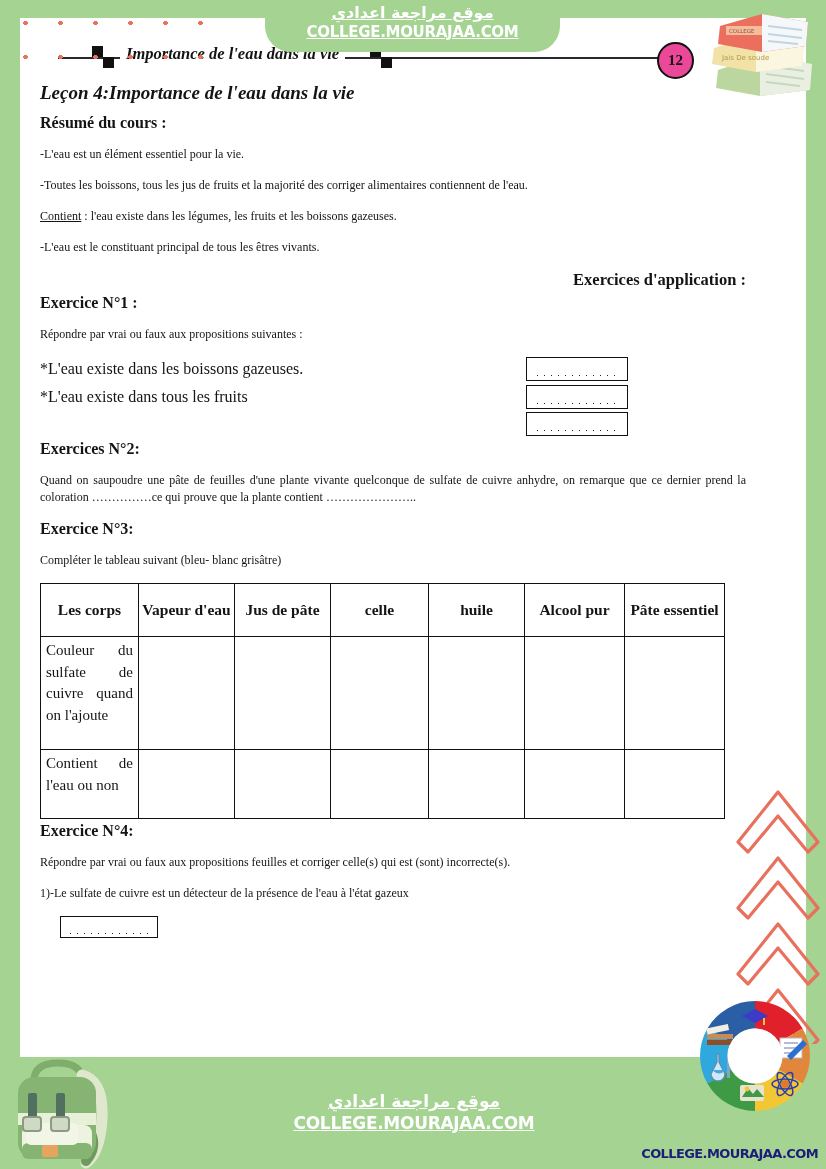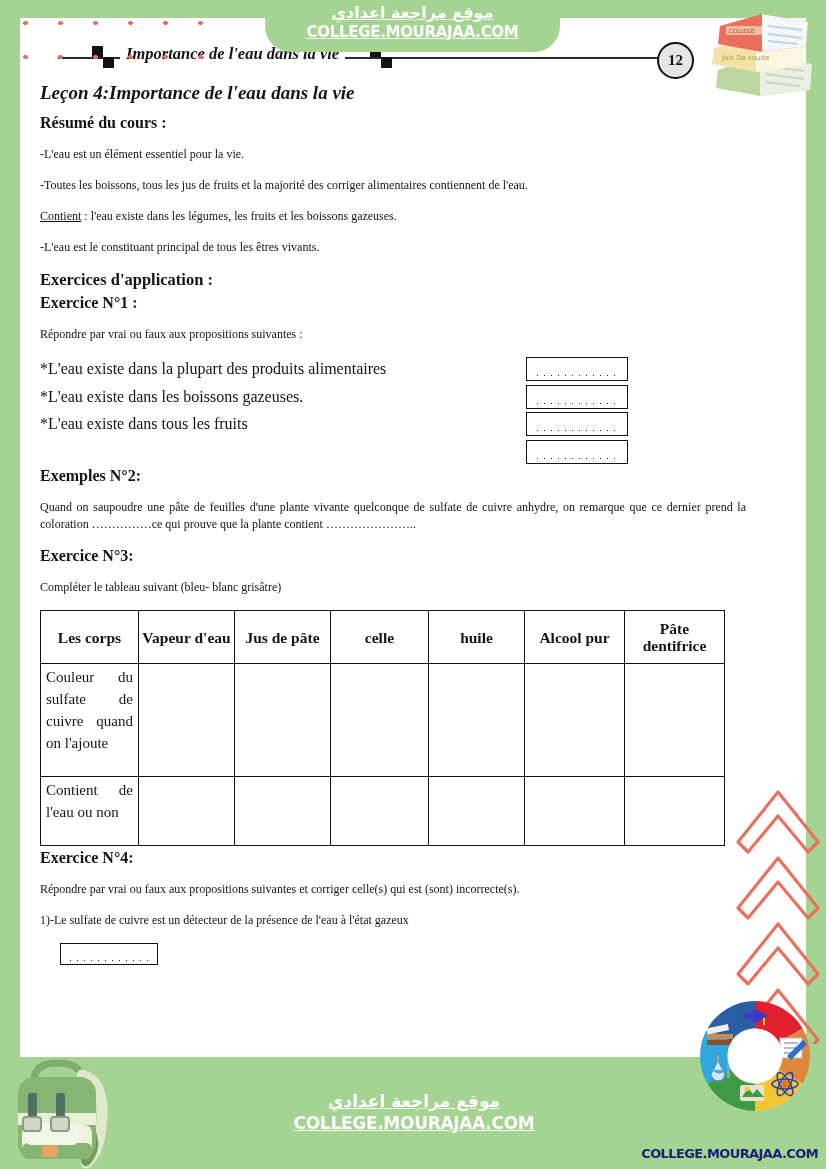--- a/index.html
+++ b/index.html
@@ -117,42 +117,42 @@
   .runhead .sq.right{left:330px;}
   .runhead .htitle{
     position:absolute;left:80px;top:6px;
     font-family:"Liberation Serif", serif;
     font-style:italic;font-weight:bold;font-size:16.5px;
     background:#fff;padding:0 6px;white-space:nowrap;
   }
   .pagebadge{
     position:absolute;right:52px;top:4px;
     width:33px;height:33px;border:2.6px solid #111;border-radius:50%;
-    background:#e5e5e5;text-align:center;line-height:33px;
+    background:#ec4899;text-align:center;line-height:33px;
     font-family:"Liberation Serif", serif;font-size:15px;font-weight:bold;
   }
 
   h1.lesson{
     font-family:"Liberation Serif", serif;
     font-style:italic;font-weight:bold;
     font-size:19px;margin:6px 0 10px 0;
   }
 
   .h-bold{
     font-weight:bold;font-size:16px;margin:3px 0 2px 0;
     font-family:"Liberation Serif", serif;
   }
   .line{
     font-size:12px;margin:14px 0;line-height:1.42;
     font-family:Liberation Serif, serif;
   }
   .just{text-align:justify;}
   .u{text-decoration:underline;}
   .center-b{
-    text-align:left;font-weight:bold;font-size:16.5px;margin:6px 0 4px 0;
+    text-align:right;font-weight:bold;font-size:16.5px;margin:6px 0 4px 0;
   }
 
   
   .prop-row{
     display:flex;align-items:center;font-size:16px;margin:3.5px 0;
     font-family:"Liberation Serif", serif;
   }
   .prop-row .txt{white-space:nowrap;}
   .ansbox{
     width:100px;height:22px;border:1.1px solid #111;background:#fff;
@@ -261,36 +261,32 @@
       <span class="u">Contient</span><span> : l'eau existe dans les légumes, les fruits et les boissons gazeuses.</span>
     </div>
     <div class="line">-L'eau est le constituant principal de tous les êtres vivants.</div>
 
     <div class="center-b">Exercices d'application :</div>
 
     <div class="h-bold">Exercice N°1 :</div>
     <div class="line">Répondre par vrai ou faux aux propositions suivantes :</div>
 
     <div class="prop-row">
-      <span class="txt">*L'eau existe dans la plupart des produits alimentaires</span>
-      <span class="ansbox"></span>
-    </div>
-    <div class="prop-row">
       <span class="txt">*L'eau existe dans les boissons gazeuses.</span>
       <span class="ansbox"></span>
     </div>
     <div class="prop-row">
       <span class="txt">*L'eau existe dans tous les fruits</span>
       <span class="ansbox"></span>
     </div>
     <div class="prop-row">
       <span class="ansbox"></span>
     </div>
 
-    <div class="h-bold">Exemples N°2:</div>
+    <div class="h-bold">Exercices N°2:</div>
     <div class="line just">Quand on saupoudre une pâte de  feuilles d'une plante vivante quelconque de sulfate de cuivre anhydre, on remarque que ce dernier prend la coloration ……………ce qui prouve que la plante contient …………………..</div>
 
     <div class="h-bold">Exercice N°3:</div>
     <div class="line">Compléter le tableau suivant (bleu- blanc grisâtre)</div>
 
     <table class="tbl">
       <colgroup>
         <col style="width:98px">
           <col style="width:96px">
           <col style="width:96px">
@@ -300,21 +296,21 @@
           <col style="width:100px">
       </colgroup>
       <tbody>
           <tr>
         <th>Les corps</th>
         <th>Vapeur d'eau</th>
         <th>Jus de pâte</th>
         <th>celle</th>
         <th>huile</th>
         <th>Alcool pur</th>
-        <th>Pâte dentifrice</th>
+        <th>Pâte essentiel</th>
       </tr>
       <tr class="r1">
         <td class="rowhead">Couleur du sulfate de cuivre quand on l'ajoute</td>
         <td class="cell"></td>
         <td class="cell"></td>
         <td class="cell"></td>
         <td class="cell"></td>
         <td class="cell"></td>
         <td class="cell"></td>
       </tr>
@@ -324,21 +320,21 @@
         <td class="cell"></td>
         <td class="cell"></td>
         <td class="cell"></td>
         <td class="cell"></td>
         <td class="cell"></td>
       </tr>
     </tbody>
       </table>
 
     <div class="h-bold" style="">Exercice N°4:</div>
-    <div class="line just">Répondre par vrai ou faux aux propositions suivantes et corriger celle(s) qui est (sont) incorrecte(s).</div>
+    <div class="line just">Répondre par vrai ou faux aux propositions feuilles et corriger celle(s) qui est (sont) incorrecte(s).</div>
     <div class="line just">1)-Le sulfate de cuivre est un détecteur de la présence de l'eau à l'état gazeux</div>
     <div class="ex4box"></div>
 
   </div>
 
   <div class="top-banner">
     <div class="ar">موقع مراجعة اعدادي</div>
     <div class="url">COLLEGE.MOURAJAA.COM</div>
   </div>
 

